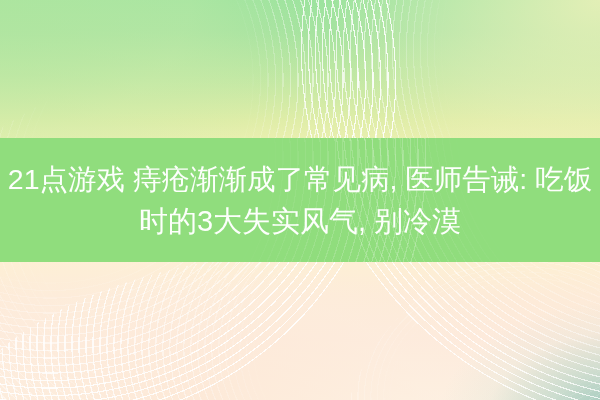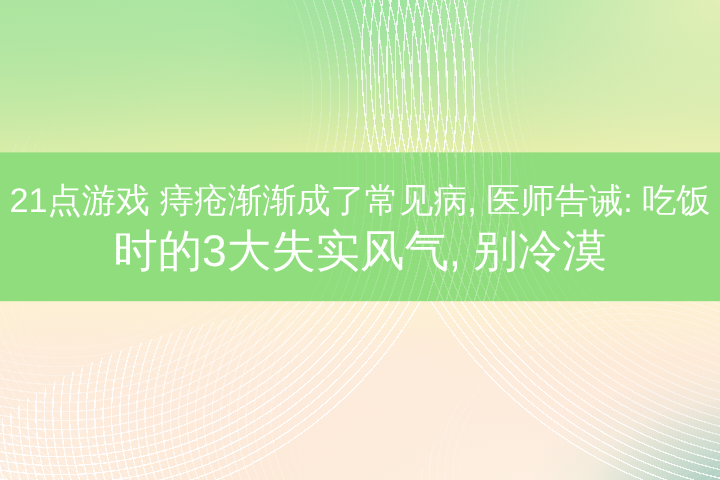--- a/index.html
+++ b/index.html
@@ -191,21 +191,21 @@
     mask-image: radial-gradient(ellipse at 35% 35%, rgba(0,0,0,0) 25%, rgba(0,0,0,1) 50%, rgba(0,0,0,0.8) 88%, rgba(0,0,0,0) 100%);
     transform: rotate(-8deg);
     opacity: 0.8;
   }
 
   
   .title-band {
     position: absolute;
     left: 0;
     right: 0;
-    top: 127px;
+    top: 138px;
     height: 124px;
     background: #90dd7d;
     display: flex;
     flex-direction: column;
     align-items: center;
     justify-content: center;
     overflow: hidden;
   }
 
   .band-lines {
@@ -260,21 +260,21 @@
     letter-spacing: 0px;
     white-space: nowrap;
     text-align: center;
   }
 
   .title-line-1 {
     font-size: 28.5px;
   }
 
   .title-line-2 {
-    font-size: 37px;
+    font-size: 29px;
   }
 </style>
 </head>
 <body>
 
 <div class="banner">
 
   <div class="bg-base"></div>
   <div class="bg-left-tint"></div>
   <div class="bg-right-tint"></div>

